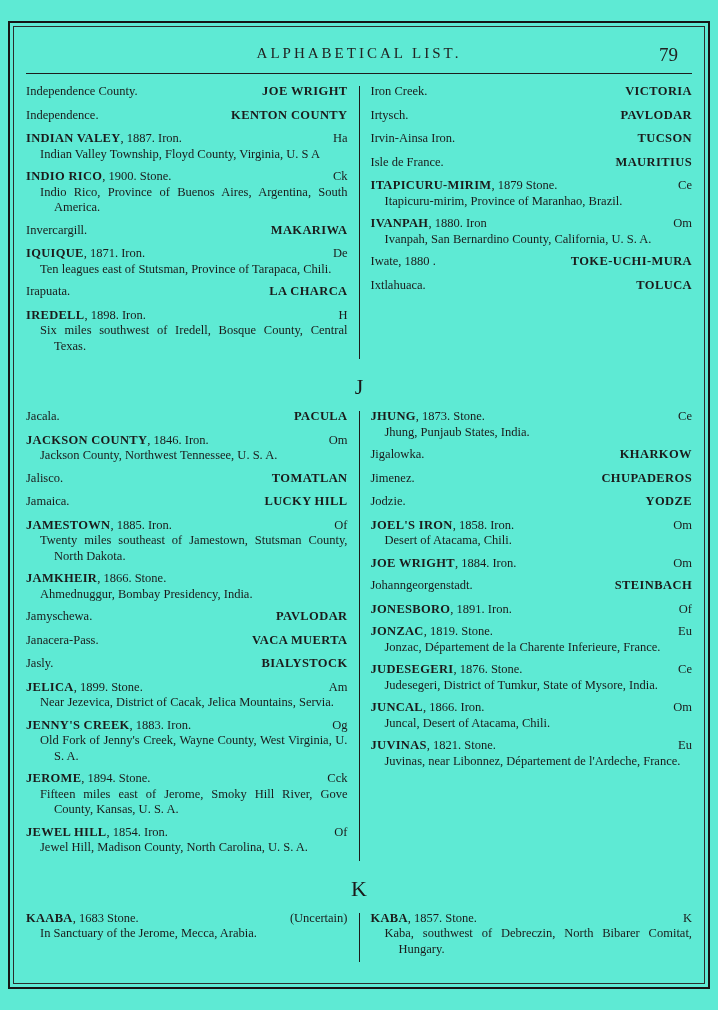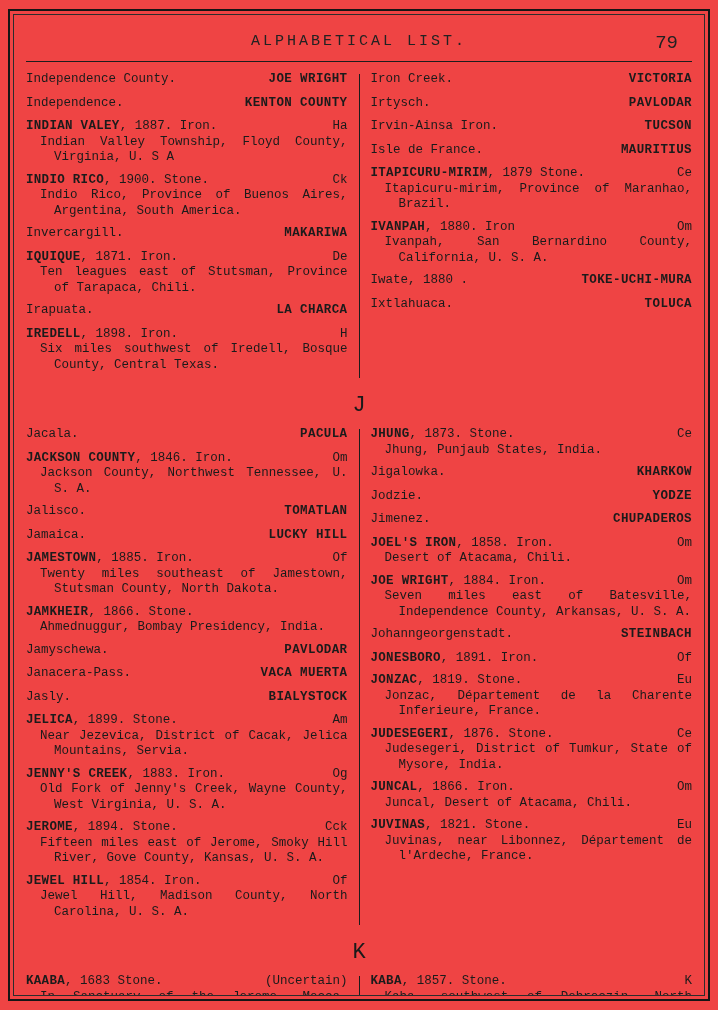--- a/index.html
+++ b/index.html
@@ -1,19 +1,19 @@
 <!DOCTYPE html>
 <html><head>
 <meta charset="utf-8">
 <style>
   html,body{margin:0;padding:0;background:#ffffff;}
   .page{
     width:718px;height:1010px;box-sizing:border-box;
-    background:#ef4444;padding:9px 8px;position:relative;
-    font-family:Liberation Mono, monospace;color:#1b1b1b;
+    background:#5eead4;padding:21px 8px;position:relative;
+    font-family:Liberation Serif, serif;color:#1b1b1b;
   }
   .frame-outer{
     box-sizing:border-box;height:100%;border:2.5px solid #151515;padding:3px;
   }
   .frame-inner{
     box-sizing:border-box;height:100%;border:1px solid #2c2c2c;
     padding:8px 12px 10px;overflow:hidden;
   }
   .page-header{
     position:relative;text-align:center;
@@ -238,40 +238,39 @@
                   <span class="hleft"><b class="ename">JHUNG</b><span class="hdetail">, 1873.  Stone.</span></span>
                   <span class="code">Ce</span>
                 </div>
                 <div class="desc">Jhung, Punjaub States, India.</div>
               </div>
               <div class="entry xref">
                 <span class="xname">Jigalowka.</span>
                 <span class="xtarget">KHARKOW</span>
               </div>
               <div class="entry xref">
+                <span class="xname">Jimenez.</span>
+                <span class="xtarget">CHUPADEROS</span>
+              </div>
+              <div class="entry xref">
                 <span class="xname">Jodzie.</span>
                 <span class="xtarget">YODZE</span>
               </div>
-              <div class="entry xref">
-                <span class="xname">Jimenez.</span>
-                <span class="xtarget">CHUPADEROS</span>
-              </div>
               <div class="entry main">
                 <div class="head">
                   <span class="hleft"><b class="ename">JOEL'S IRON</b><span class="hdetail">, 1858.  Iron.</span></span>
                   <span class="code">Om</span>
                 </div>
                 <div class="desc">Desert of Atacama, Chili.</div>
               </div>
               <div class="entry main">
                 <div class="head">
                   <span class="hleft"><b class="ename">JOE WRIGHT</b><span class="hdetail">, 1884.  Iron.</span></span>
                   <span class="code">Om</span>
                 </div>
-                <div class="desc">Seven miles east of Batesville, Independence County, Arkansas, U. S. A.</div>
               </div>
               <div class="entry xref">
                 <span class="xname">Johanngeorgenstadt.</span>
                 <span class="xtarget">STEINBACH</span>
               </div>
               <div class="entry main">
                 <div class="head">
                   <span class="hleft"><b class="ename">JONESBORO</b><span class="hdetail">, 1891.  Iron.</span></span>
                   <span class="code">Of</span>
                 </div>

